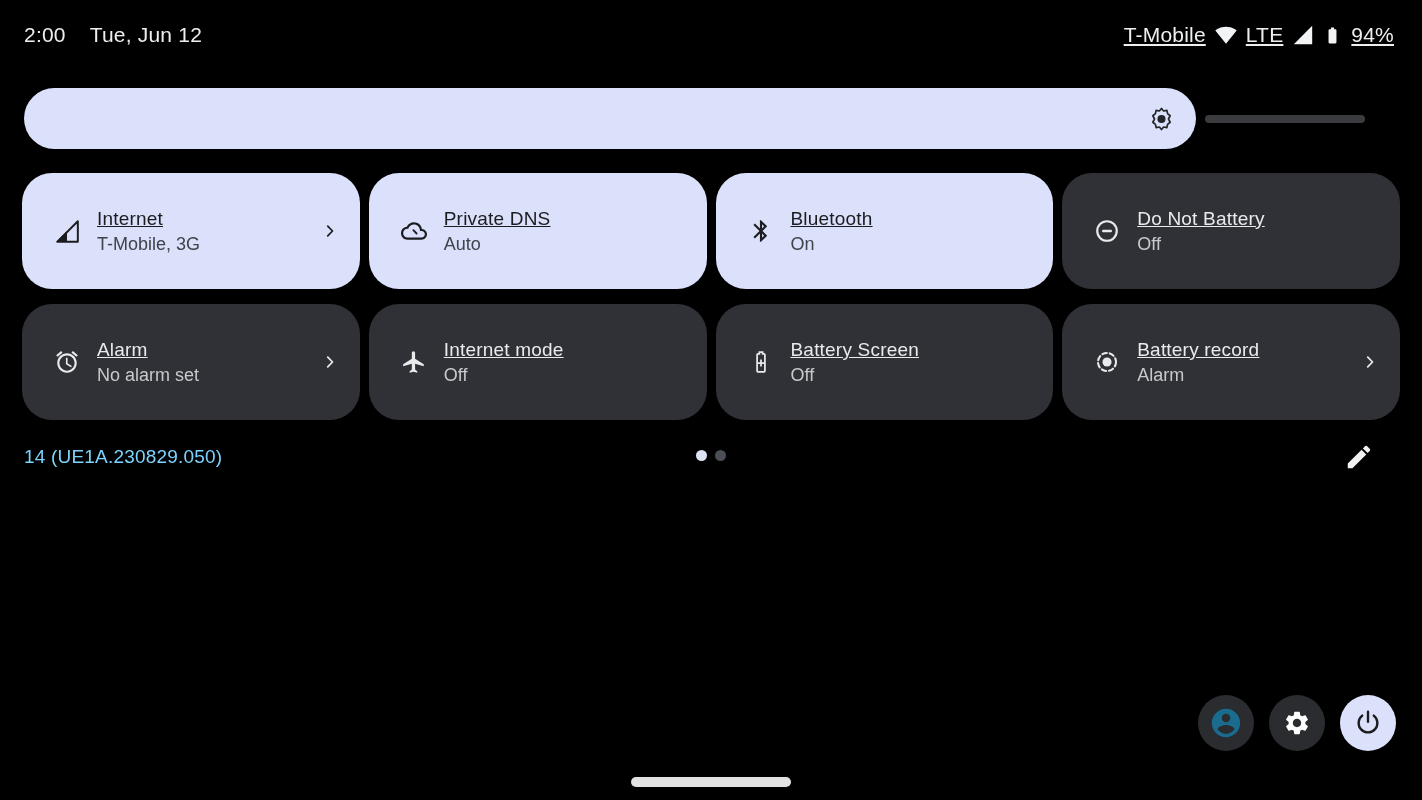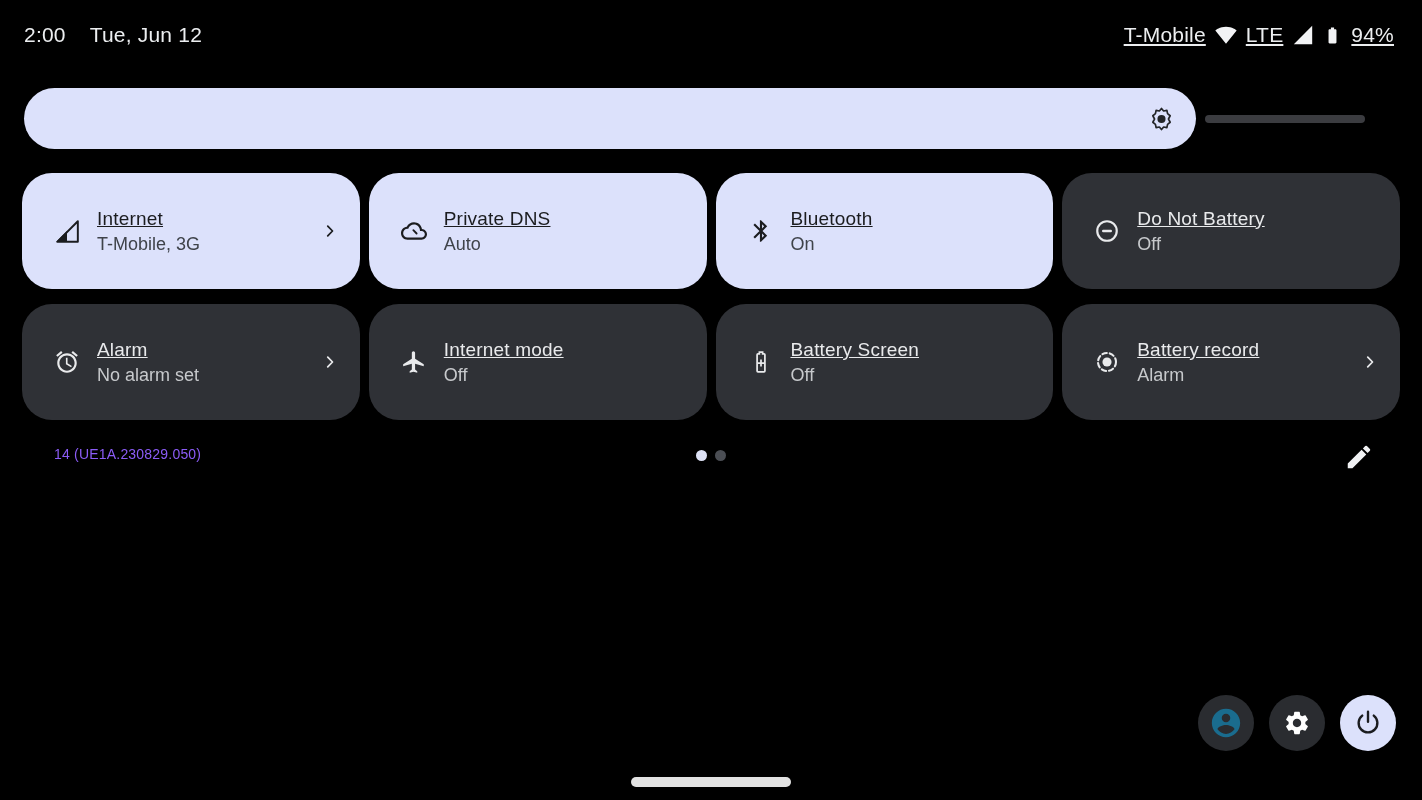--- a/index.html
+++ b/index.html
@@ -61,23 +61,22 @@
     width:20px; height:20px; color:#e9eaec; display:inline-flex;
   }
   .tile .tile-chevron svg { width:100%; height:100%; }
   .tile.active { background:var(--accent,#dce1fb); }
   .tile.active .tile-icon { color:#1b1c1f; }
   .tile.active .tile-title { color:#1b1c1f; }
   .tile.active .tile-sub { color:#3f434a; }
   .tile.active .tile-chevron { color:#1b1c1f; }
   
   .build-number {
-    position:absolute; left:24px; top:446px; font-size:14px; color:#8b5cf6;
+    position:absolute; left:24px; top:446px; font-size:19px; color:#7dd3fc;
     letter-spacing:.2px;
-    margin-left:30px;
   }
   .page-dots {
     position:absolute; left:0; top:450px; width:1422px;
     display:flex; justify-content:center; gap:8px; pointer-events:none;
   }
   .dot { width:11px; height:11px; border-radius:50%; background:#4b4e54; }
   .dot.active { background:#dde1f4; }
   .edit-button {
     position:absolute; left:1344px; top:442px; width:30px; height:30px;
     color:#f0f1f3; display:inline-flex; cursor:pointer;

